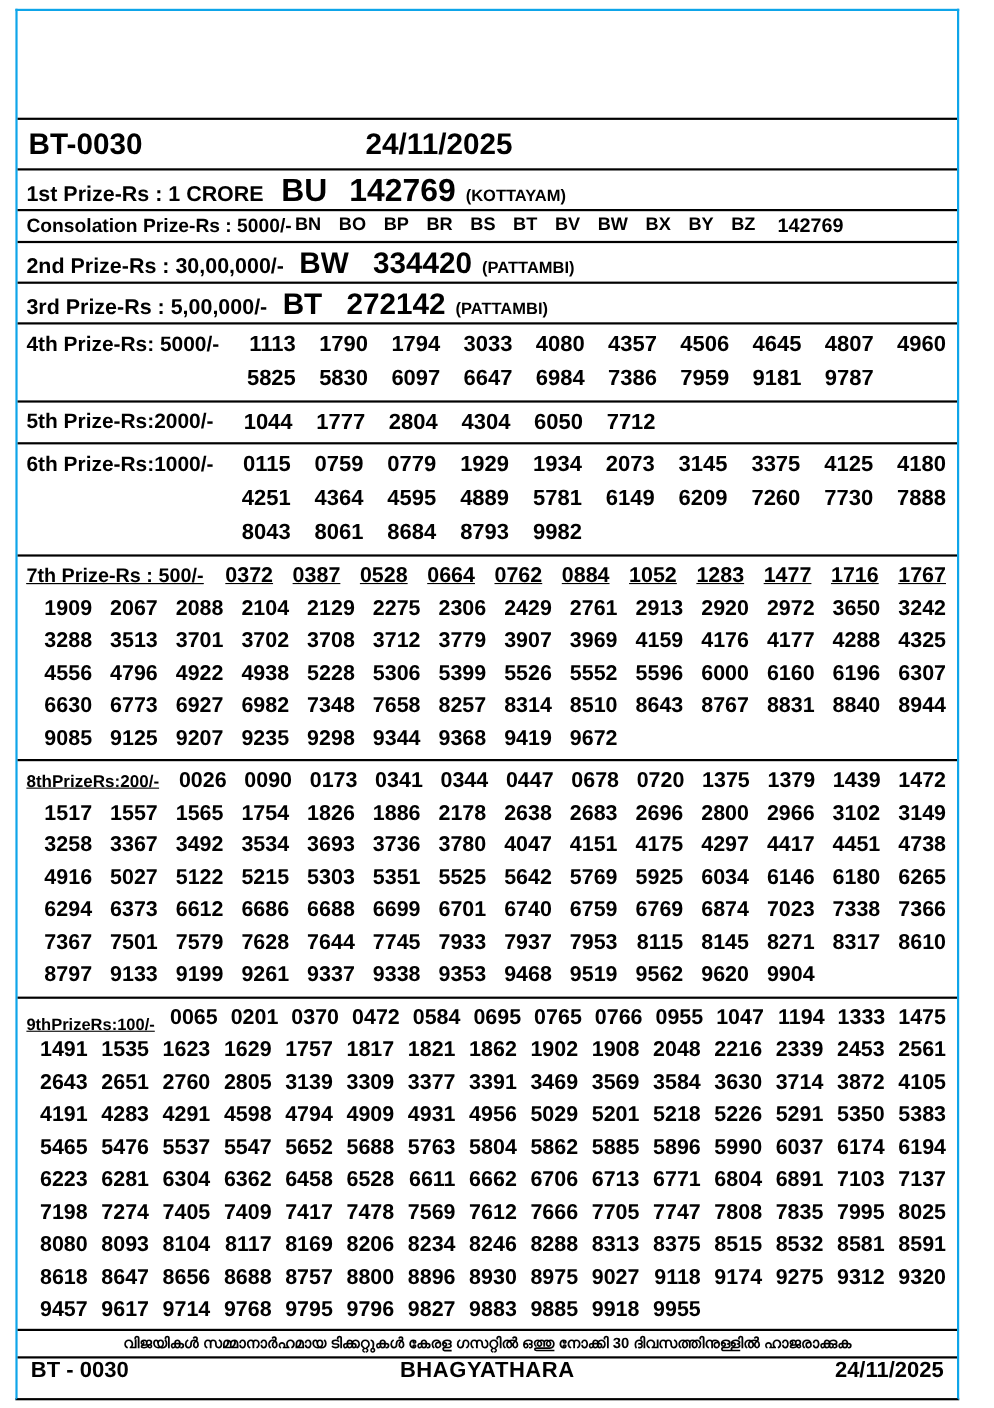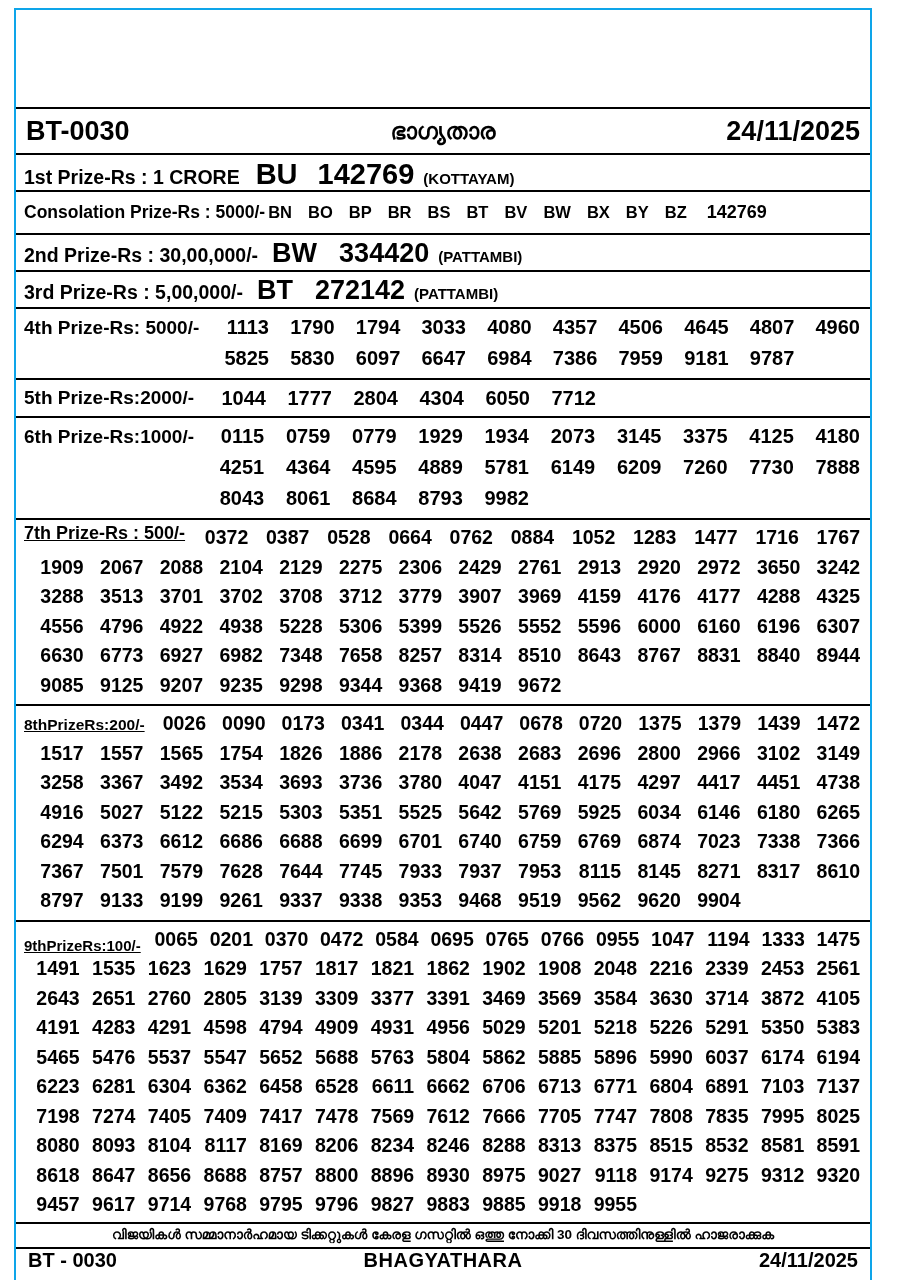--- a/index.html
+++ b/index.html
@@ -72,21 +72,21 @@
     font-size:27px;font-weight:bold;margin-left:22px;letter-spacing:0px;
   }
   .toprize .place{
     font-size:15px;font-weight:bold;margin-left:9px;
   }
   
   .p1 .series{font-size:29px;margin-left:16px;}
   .p1 .num{font-size:29px;margin-left:20px;}
   
   .consol{
-    display:flex;align-items:center;height:43px;
+    display:flex;align-items:flex-start;height:29px;
   }
   .consol .lbl{font-size:17.5px;}
   .consol .serieslist{
     display:flex;margin-left:3px;
   }
   .consol .serieslist span{
     font-size:16.5px;font-weight:bold;
     margin-right:16px;
   }
   .consol .cnum{
@@ -112,21 +112,21 @@
   
   .p5{height:38px;display:flex;align-items:center;}
   .p5 .lbl{font-size:19px;padding-right:6px;}
   .p5 .nums{grid-template-columns:repeat(10,1fr);font-size:20px;line-height:30px;}
   
   .p6 .lbl{font-size:19px;padding-right:4px;}
   .p6 .nums{grid-template-columns:repeat(10,1fr);font-size:20px;line-height:31px;}
   
   .p7 .lbl{font-size:18px;text-decoration:underline;padding-right:2px;}
   .p7 .nums{grid-template-columns:repeat(14,1fr);font-size:19.5px;line-height:29.5px;}
-  .p7 .firstline{display:flex;align-items:flex-start;}
+  .p7 .firstline{display:flex;align-items:center;text-decoration:underline;}
   .p7 .firstline .nums{grid-template-columns:repeat(11,1fr);}
   
   .p8 .lbl{font-size:15.5px;text-decoration:underline;padding-right:2px;white-space:nowrap;}
   .p8 .nums{grid-template-columns:repeat(14,1fr);font-size:19.5px;line-height:29.5px;}
   .p8 .firstline{display:flex;align-items:baseline;}
   .p8 .firstline .nums{grid-template-columns:repeat(12,1fr);}
   
   .p9 .lbl{font-size:15px;text-decoration:underline;padding-right:2px;white-space:nowrap;}
   .p9 .nums{grid-template-columns:repeat(15,1fr);font-size:19.5px;line-height:29.5px;}
   .p9 .firstline{display:flex;align-items:flex-end;}
@@ -152,21 +152,20 @@
 </head>
 <body>
 
 <div class="page">
   <div class="sheet">
 
     <div class="blank-box"></div>
 
     <div class="title-row">
       <div class="title-code">BT-0030</div>
-      <div class="title-mal">ഭാഗ്യതാര</div>
       <div class="title-date">24/11/2025</div>
     </div>
 
     <div class="prow toprize p1">
       <span class="lbl">1st Prize-Rs : 1 CRORE</span>
       <span class="series">BU</span>
       <span class="num">142769</span>
       <span class="place">(KOTTAYAM)</span>
     </div>
 

